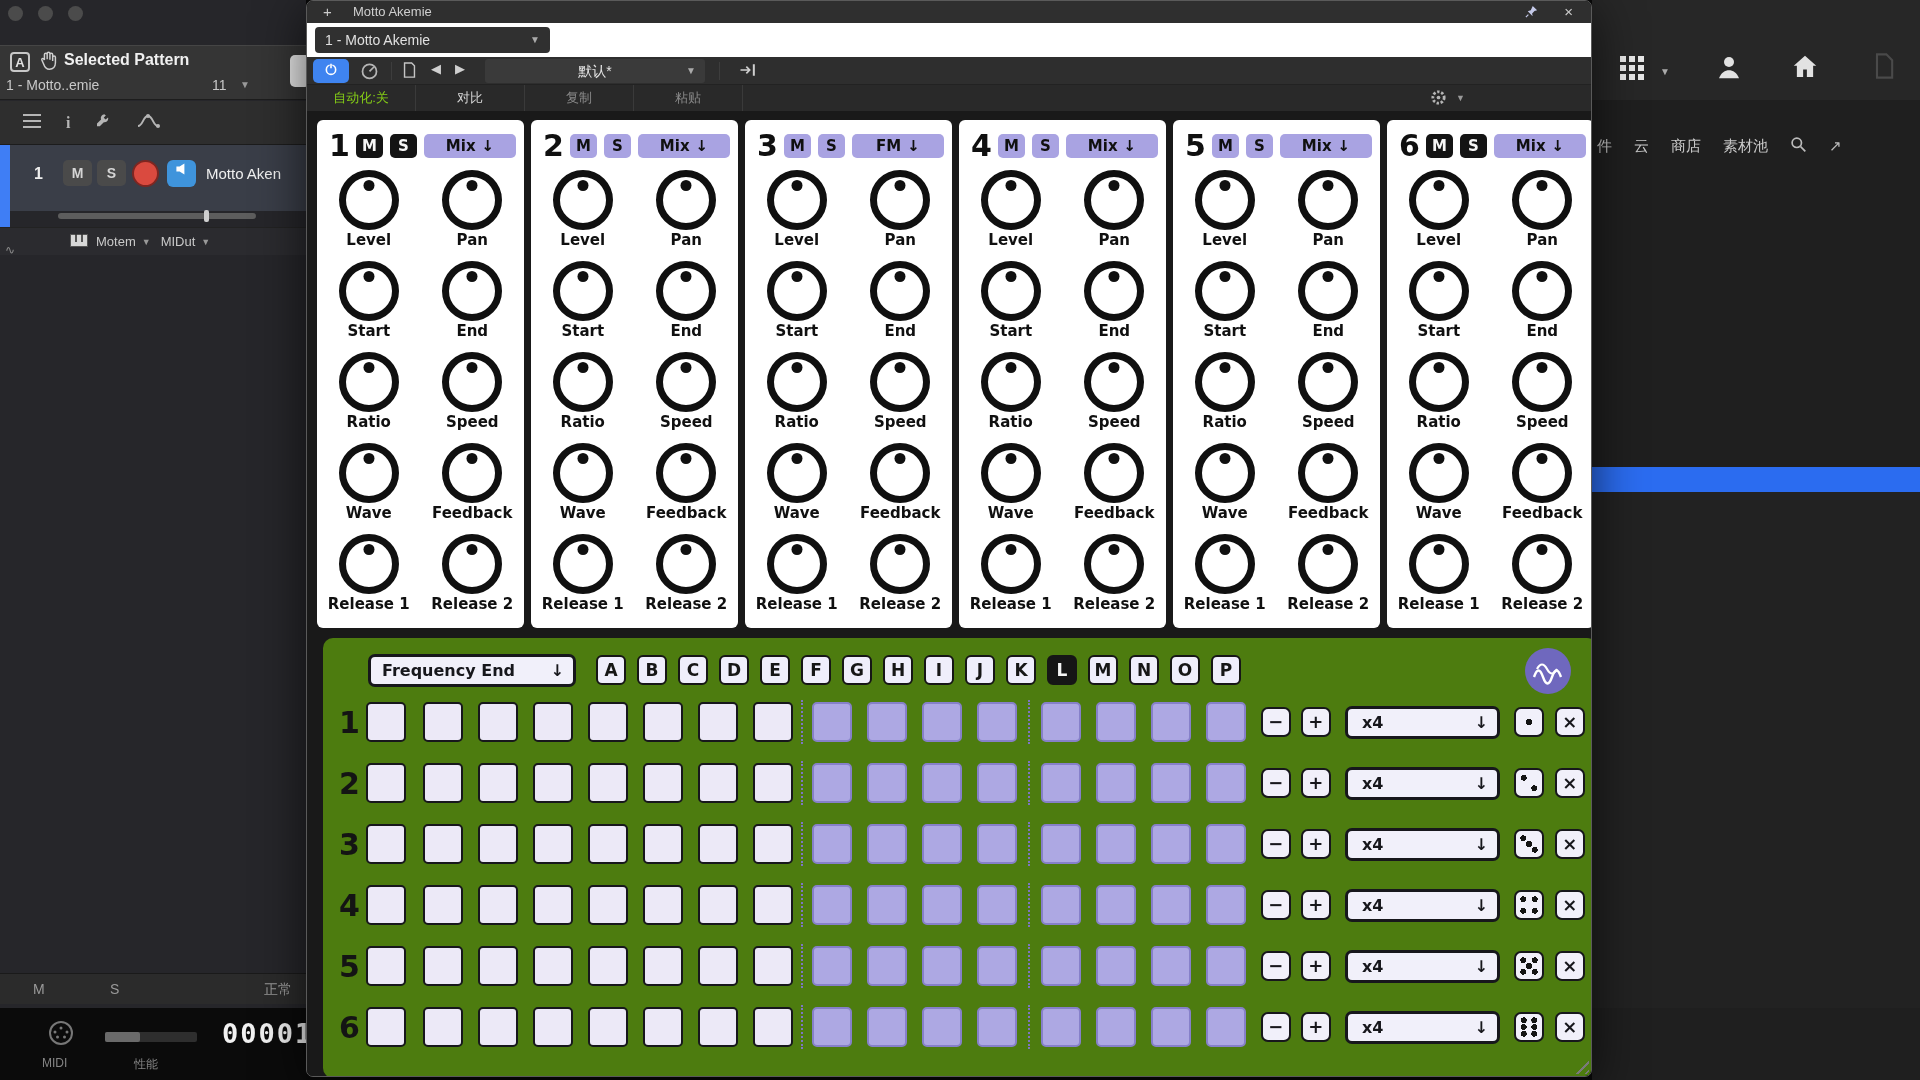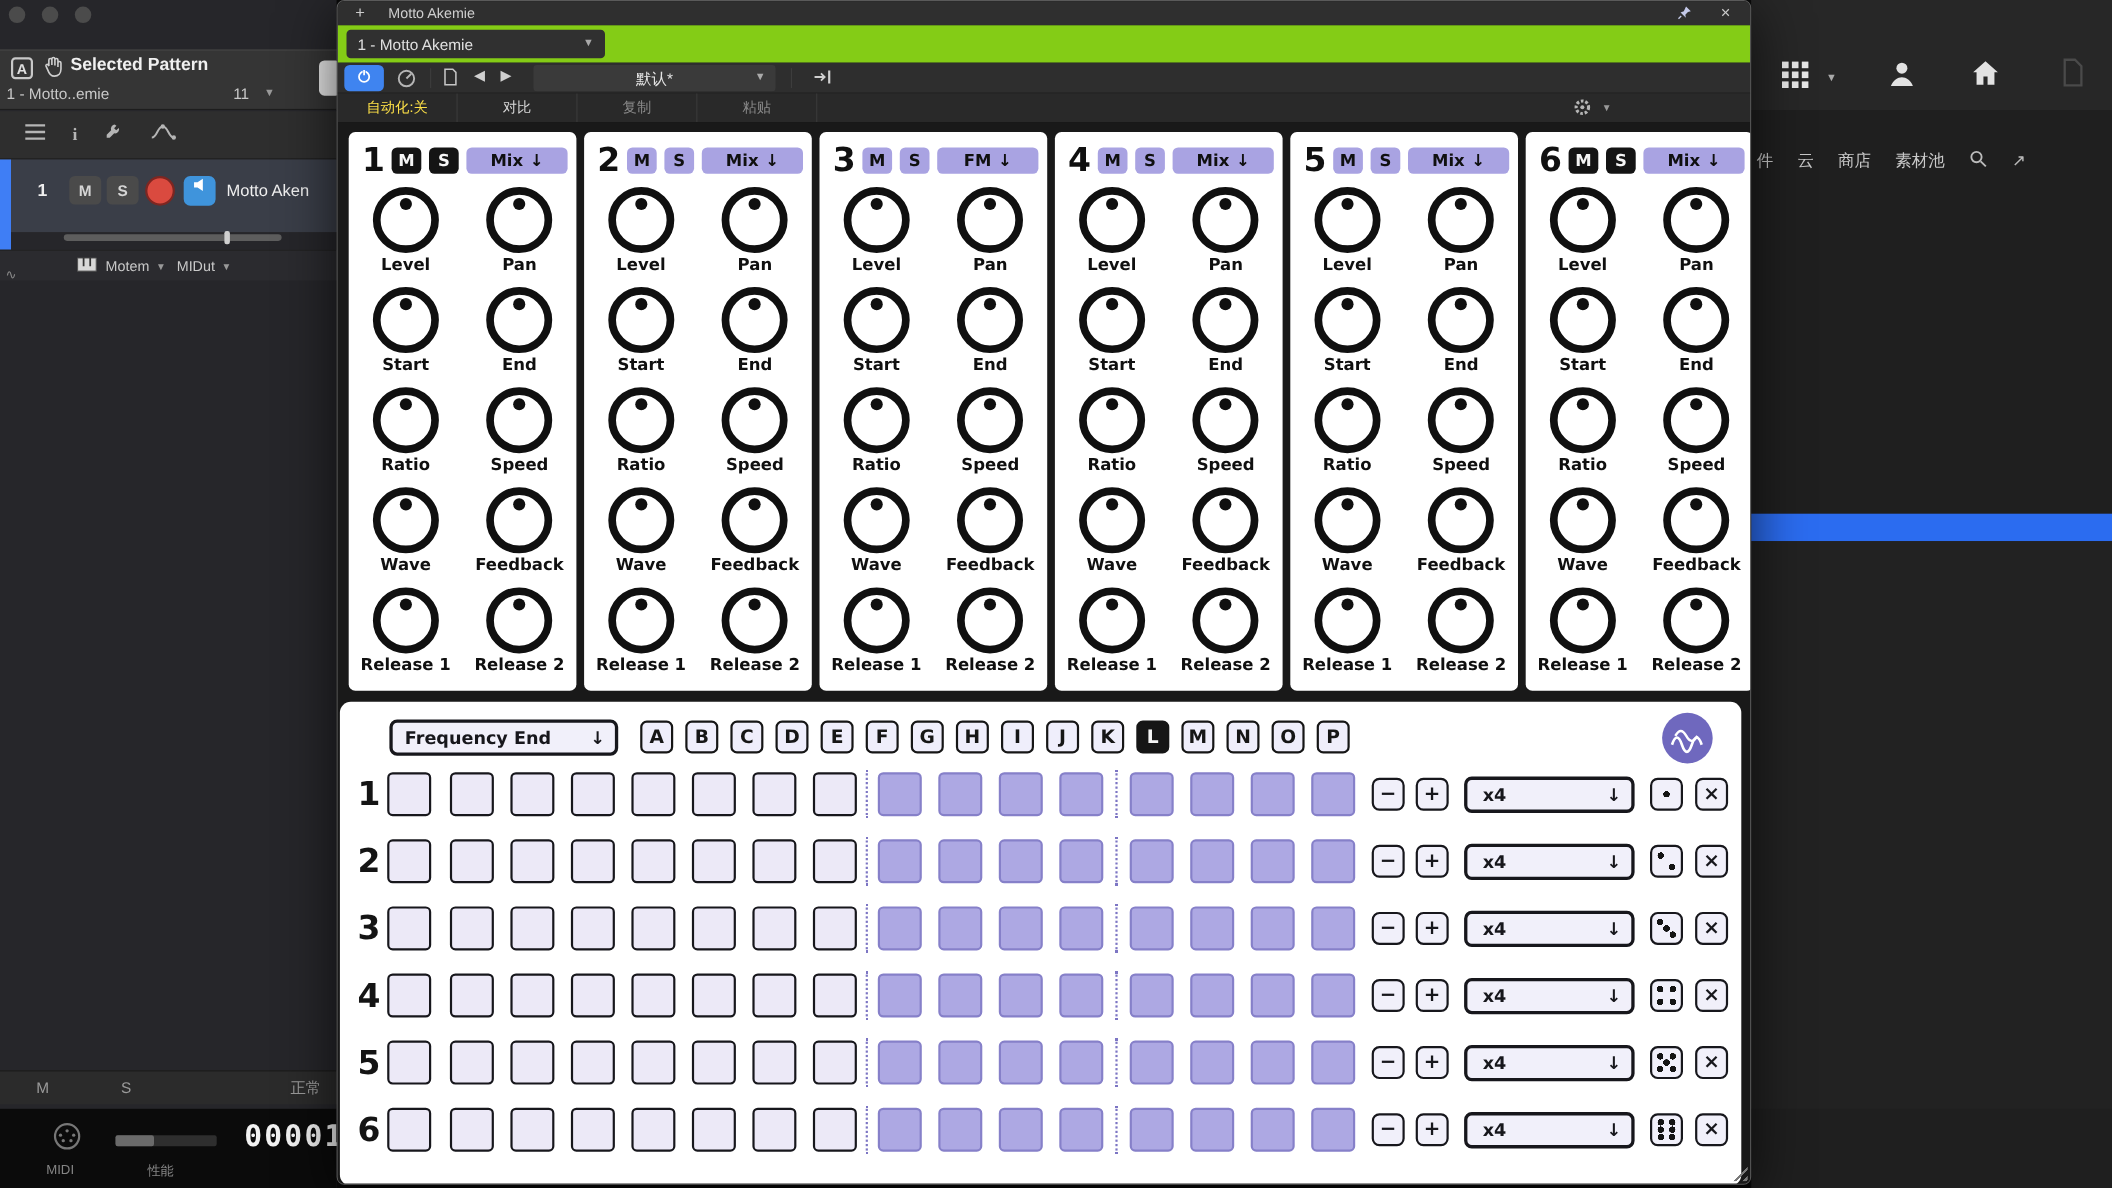--- a/index.html
+++ b/index.html
@@ -50,54 +50,54 @@
 .rp-bbtn{height:58px;color:#e8e8e8;font-size:15px;display:flex;align-items:center;justify-content:center;background:#2d2d2d;margin-right:4px}
 .rp-bbtn.blue{background:#2a66d8}
 
 
 .plugin{position:absolute;left:306px;top:0;width:1286px;height:1077px;background:#191919;border:1px solid #5a5a5a;border-radius:7px;box-shadow:0 10px 50px rgba(0,0,0,.65);z-index:10;overflow:hidden}
 .pg-titlebar{position:absolute;left:0;top:0;width:100%;height:22px;background:#2f2f2f;font-size:13px;color:#cfcfcf;line-height:22px}
 .pg-plus{position:absolute;left:16px;top:0;font-size:15px;color:#ccc}
 .pg-title{position:absolute;left:46px;top:0}
 .pg-pin{position:absolute;right:52px;top:3px}
 .pg-close{position:absolute;right:18px;top:0;font-size:15px;color:#ccc}
-.pg-presetrow{position:absolute;left:0;top:22px;width:100%;height:34px;background:#84cc16}
+.pg-presetrow{position:absolute;left:0;top:22px;width:100%;height:34px;background:#ffffff}
 .pg-presetpill{position:absolute;left:8px;top:4px;width:235px;height:26px;background:#303030;border-radius:4px;font-size:14px;color:#e0e0e0;line-height:26px;padding-left:10px}
 .pg-presetpill .caret{position:absolute;right:10px;top:0;font-size:10px;color:#aaa}
 .pg-toolbar{position:absolute;left:0;top:56px;width:100%;height:28px;background:#2e2e2e;border-bottom:1px solid #222}
 .tb-power{position:absolute;left:6px;top:2px;width:36px;height:24px;background:#3f84f0;border-radius:5px;text-align:center}
 .tb-ic{position:absolute;top:3px}
 .tb-div{position:absolute;top:5px;width:1px;height:18px;background:#3d3d3d}
 .tb-arrow{position:absolute;top:4px;font-size:13px;color:#cfcfcf}
 .tb-pill{position:absolute;left:178px;top:2px;width:220px;height:24px;background:#3a3a3a;border-radius:3px;font-size:14px;color:#e5e5e5;text-align:center;line-height:24px}
 .tb-pill .caret{position:absolute;right:9px;top:0;font-size:10px;color:#aaa}
 .pg-subtoolbar{position:absolute;left:0;top:84px;width:100%;height:26px;background:#292929;display:flex}
 .st-cell{width:109px;border-right:1px solid #3a3a3a;font-size:13px;display:flex;align-items:center;justify-content:center;color:#d8d8d8}
-.st-cell.auto{color:#fde047}
+.st-cell.auto{color:#84cc16}
 .st-cell.dim{color:#8a8a8a}
 .st-gear{position:absolute;right:144px;top:4px}
 .st-gcaret{position:absolute;right:126px;top:8px;font-size:9px;color:#999}
 .pg-body{position:absolute;left:0;top:110px;width:100%;height:967px;background:#191919}
 
 
 .channels{position:absolute;left:10px;top:9px;width:1262px;height:508px;display:flex;gap:7px}
 .channel{flex:1;background:#fff;border-radius:6px;color:#101010;font-family:"DejaVu Sans",sans-serif}
 .ch-head{display:flex;align-items:center;gap:7px;padding:9px 8px 0 12px;height:42px}
 .ch-num{font-size:30px;font-weight:bold;width:20px;line-height:30px}
 .ms{width:27px;height:24px;background:#a9a3e2;border-radius:5px;font-size:15px;font-weight:bold;text-align:center;line-height:24px}
 .ms.on{background:#141414;color:#f5f5f5}
 .mode{margin-left:auto;width:92px;height:24px;background:#a9a3e2;border-radius:5px;font-size:15px;font-weight:bold;display:flex;align-items:center;justify-content:center;gap:6px}
 .knobs{display:grid;grid-template-columns:1fr 1fr;grid-auto-rows:91px;padding-top:8px}
 .kcell{display:flex;flex-direction:column;align-items:center}
 .knob{width:60px;height:60px;border:7px solid #101010;border-radius:50%;background:#fff;position:relative}
 .kdot{position:absolute;left:50%;top:3px;transform:translateX(-50%);width:11px;height:11px;background:#101010;border-radius:50%}
 .klabel{font-size:15px;font-weight:bold;margin-top:1px;white-space:nowrap}
 
 
-.sequencer{position:absolute;left:2px;top:527px;width:1274px;height:440px;background:#ffffff;border-radius:10px;font-family:"DejaVu Sans",sans-serif;color:#17171c}
+.sequencer{position:absolute;left:16px;top:527px;width:1274px;height:440px;background:#4d7c0f;border-radius:10px;font-family:"DejaVu Sans",sans-serif;color:#17171c}
 .seq-param{position:absolute;left:45px;top:16px;width:208px;height:33px;background:#f1f0fa;border:3px solid #17171c;border-radius:7px;font-size:16px;font-weight:bold;line-height:28px;padding-left:11px}
 .seq-param .dn{position:absolute;right:9px;top:0}
 .pats{position:absolute;left:273px;top:17px;display:flex;gap:11px}
 .pat{width:30px;height:30px;background:#efeefb;border:2.5px solid #161616;border-radius:6px;font-size:17px;font-weight:bold;text-align:center;line-height:26px;color:#161616}
 .pat.on{background:#161616;color:#f5f5f5}
 .seq-logo{position:absolute;right:26px;top:10px;width:46px;height:46px;border-radius:50%;background:#6f68be}
 .seqrows{position:absolute;left:16px;top:64px;right:16px;display:flex;flex-direction:column;gap:21px}
 .seqrow{height:40px;display:flex;align-items:center}
 .rnum{width:24px;margin-right:6px;font-size:30px;font-weight:bold;text-align:center;color:#141414}
 .step{width:40px;height:40px;border-radius:5px;flex:0 0 auto}

